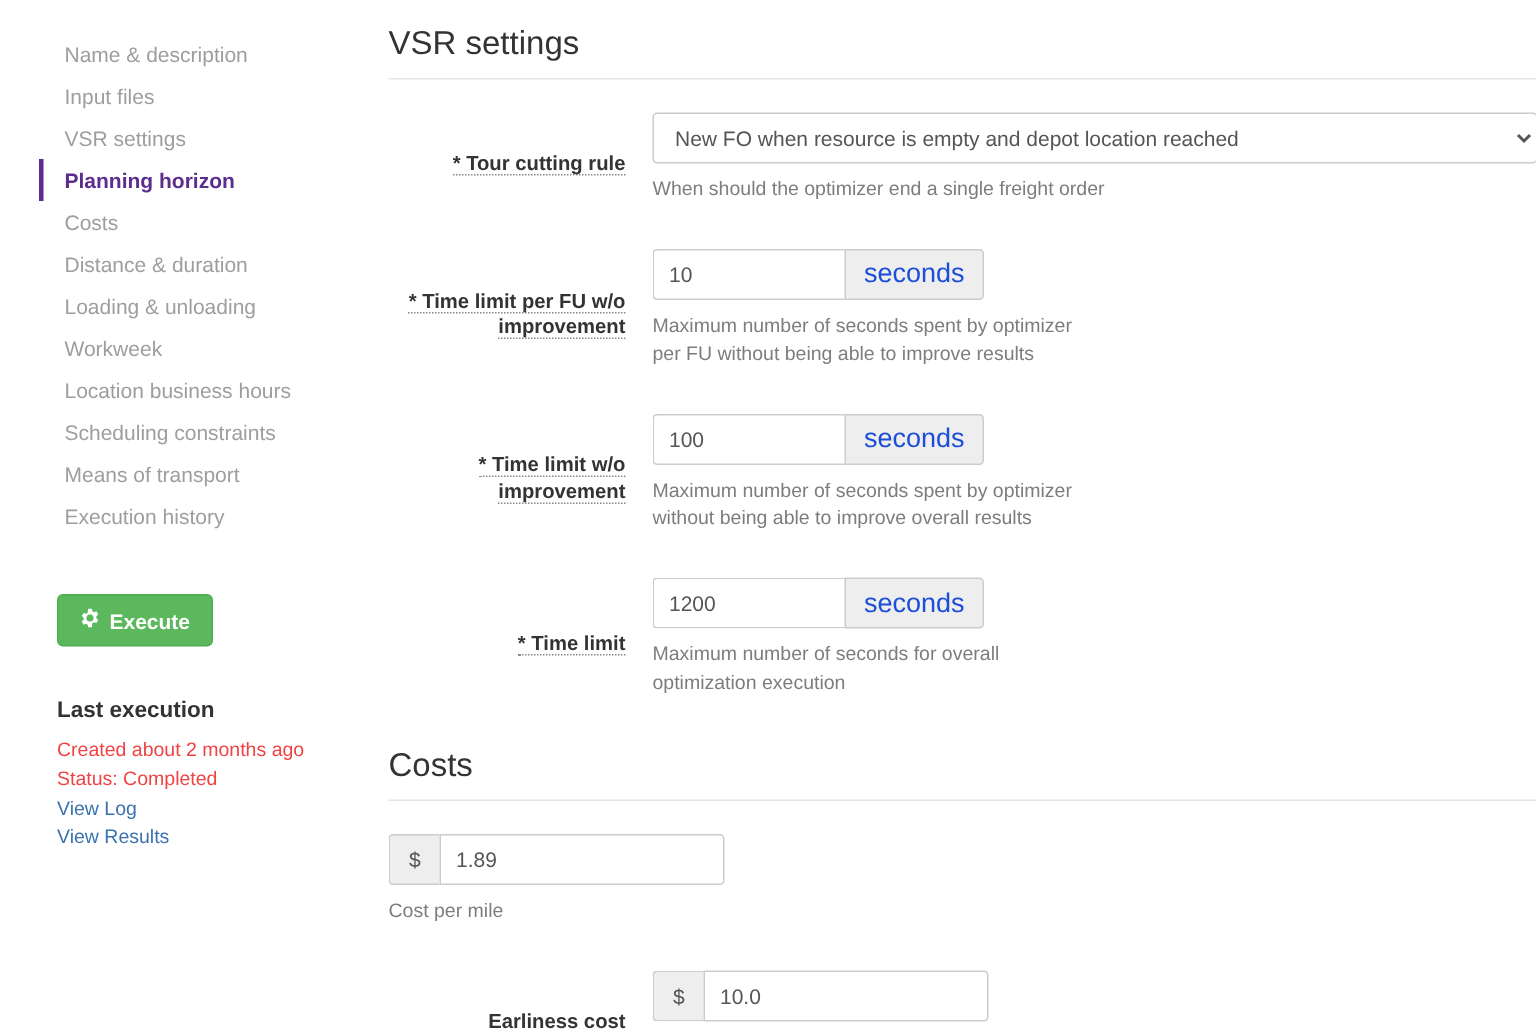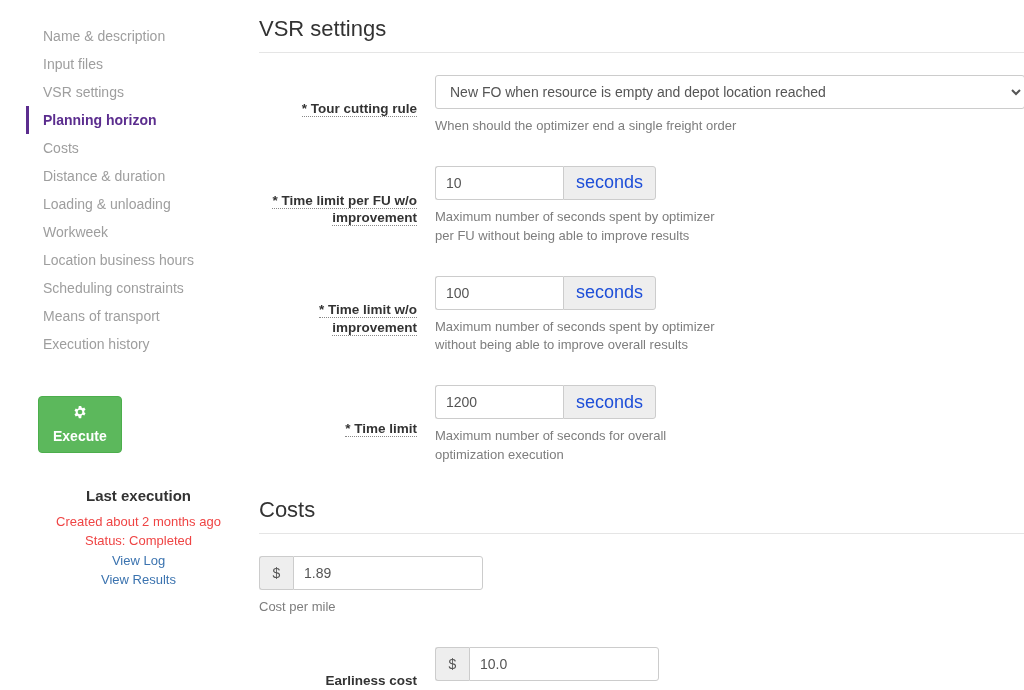--- a/index.html
+++ b/index.html
@@ -61,28 +61,26 @@
     gap: 6px;
     background: var(--exec-green);
     border: 1px solid var(--exec-green-brd);
     color: #fff;
     font-weight: 600;
     font-size: 14px;
     padding: 8px 14px;
     border-radius: 4px;
     cursor: pointer;
     margin: 38px 0 0 14px;
-    flex-direction: column;
   }
   .btn-execute svg { width: 14px; height: 14px; fill: #fff; }
   .last-exec {
     margin: 32px 0 0 14px;
     font-size: 13px;
     line-height: 1.5;
-    text-align: center;
   }
   .last-exec h4 {
     margin: 0 0 4px 0;
     font-size: 15px;
     font-weight: 700;
     color: var(--text-dark);
   }
   .last-exec .ln { color: #ef4444; }
   .last-exec a { color: var(--link-blue); text-decoration: none; display:block; cursor:pointer; }
   

